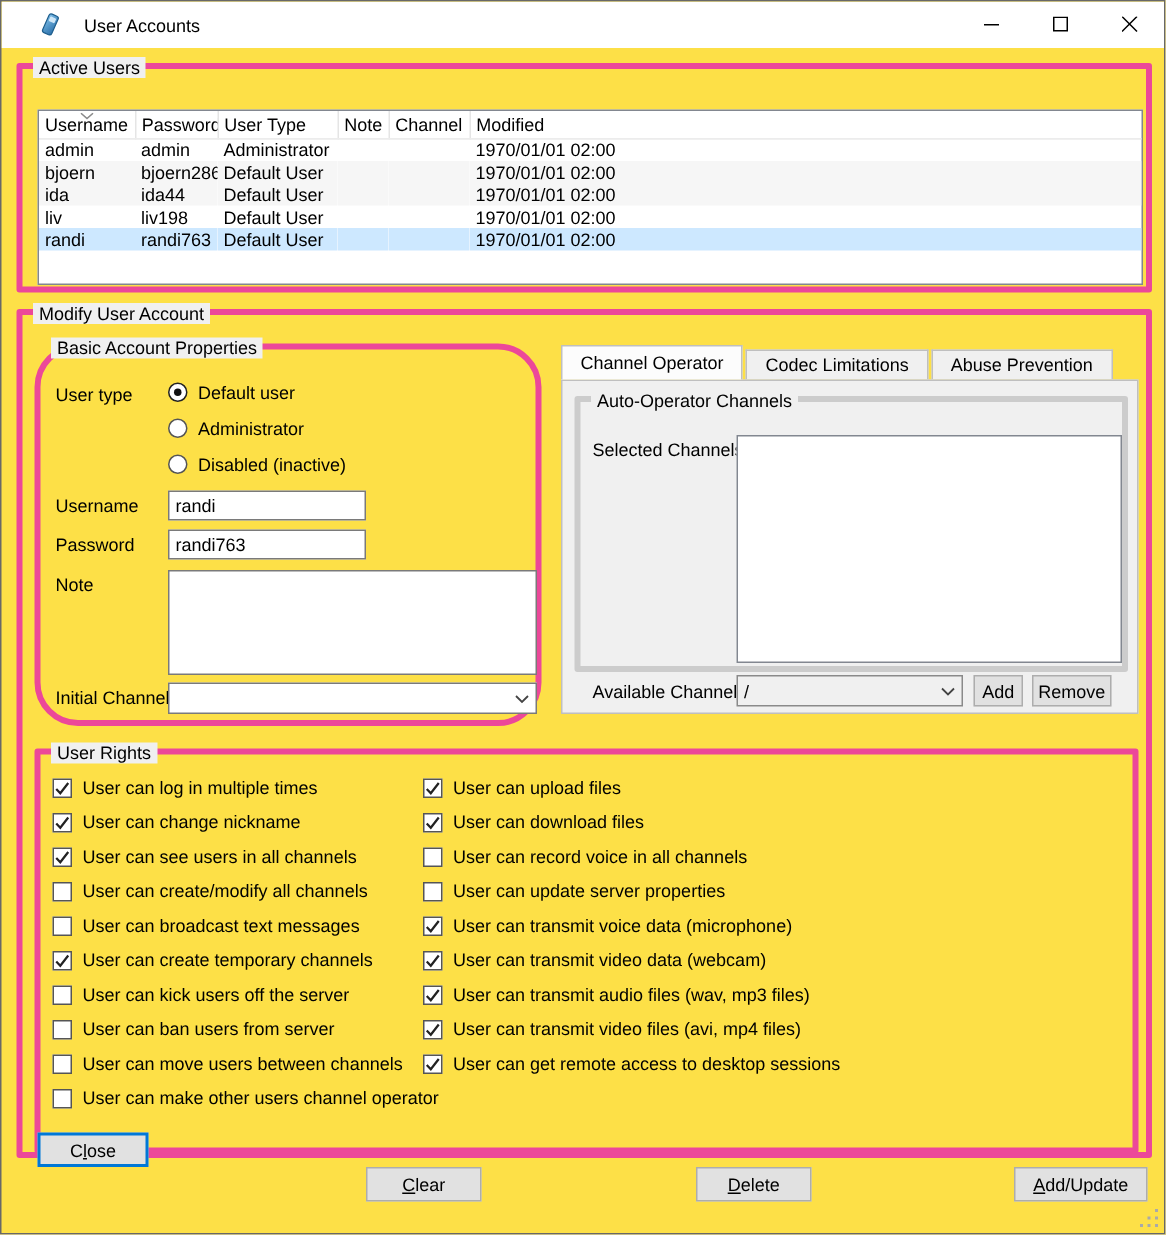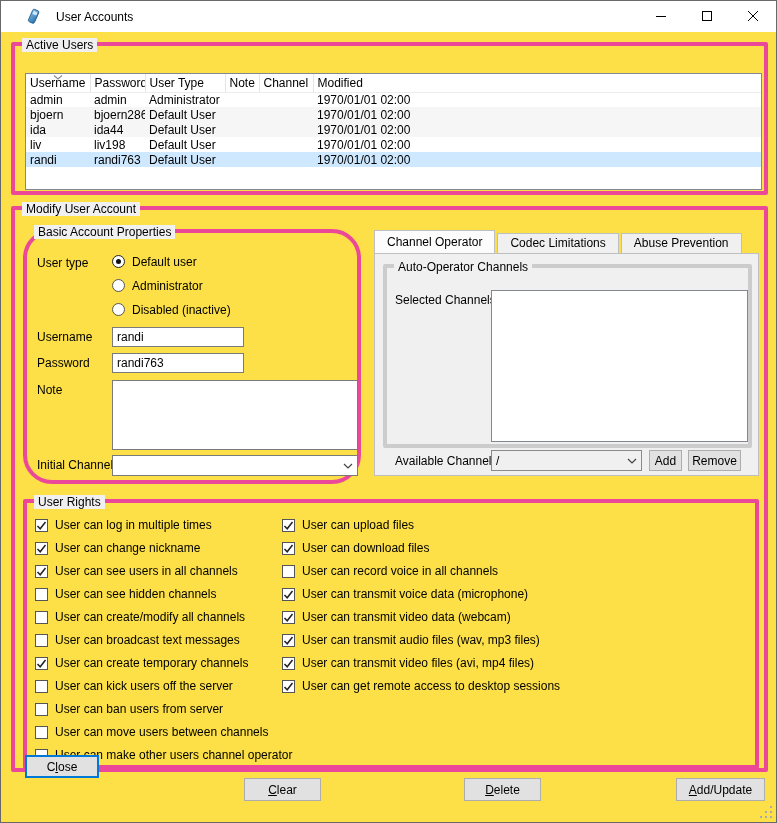--- a/index.html
+++ b/index.html
@@ -266,24 +266,20 @@
         <label class="check-row">
           <span class="checkbox">
             <svg width="11" height="11">
               <polyline points="1.5,6 4.2,8.8 9.5,2" fill="none" stroke="#222" stroke-width="1.5"></polyline>
             </svg>
           </span>
           <span>User can see users in all channels</span>
         </label>
         <label class="check-row">
           <span class="checkbox"></span>
-          <span>User can see hidden channels</span>
-        </label>
-        <label class="check-row">
-          <span class="checkbox"></span>
           <span>User can create/modify all channels</span>
         </label>
         <label class="check-row">
           <span class="checkbox"></span>
           <span>User can broadcast text messages</span>
         </label>
         <label class="check-row">
           <span class="checkbox">
             <svg width="11" height="11">
               <polyline points="1.5,6 4.2,8.8 9.5,2" fill="none" stroke="#222" stroke-width="1.5"></polyline>
@@ -321,20 +317,24 @@
           <span class="checkbox">
             <svg width="11" height="11">
               <polyline points="1.5,6 4.2,8.8 9.5,2" fill="none" stroke="#222" stroke-width="1.5"></polyline>
             </svg>
           </span>
           <span>User can download files</span>
         </label>
         <label class="check-row">
           <span class="checkbox"></span>
           <span>User can record voice in all channels</span>
+        </label>
+        <label class="check-row">
+          <span class="checkbox"></span>
+          <span>User can update server properties</span>
         </label>
         <label class="check-row">
           <span class="checkbox">
             <svg width="11" height="11">
               <polyline points="1.5,6 4.2,8.8 9.5,2" fill="none" stroke="#222" stroke-width="1.5"></polyline>
             </svg>
           </span>
           <span>User can transmit voice data (microphone)</span>
         </label>
         <label class="check-row">

